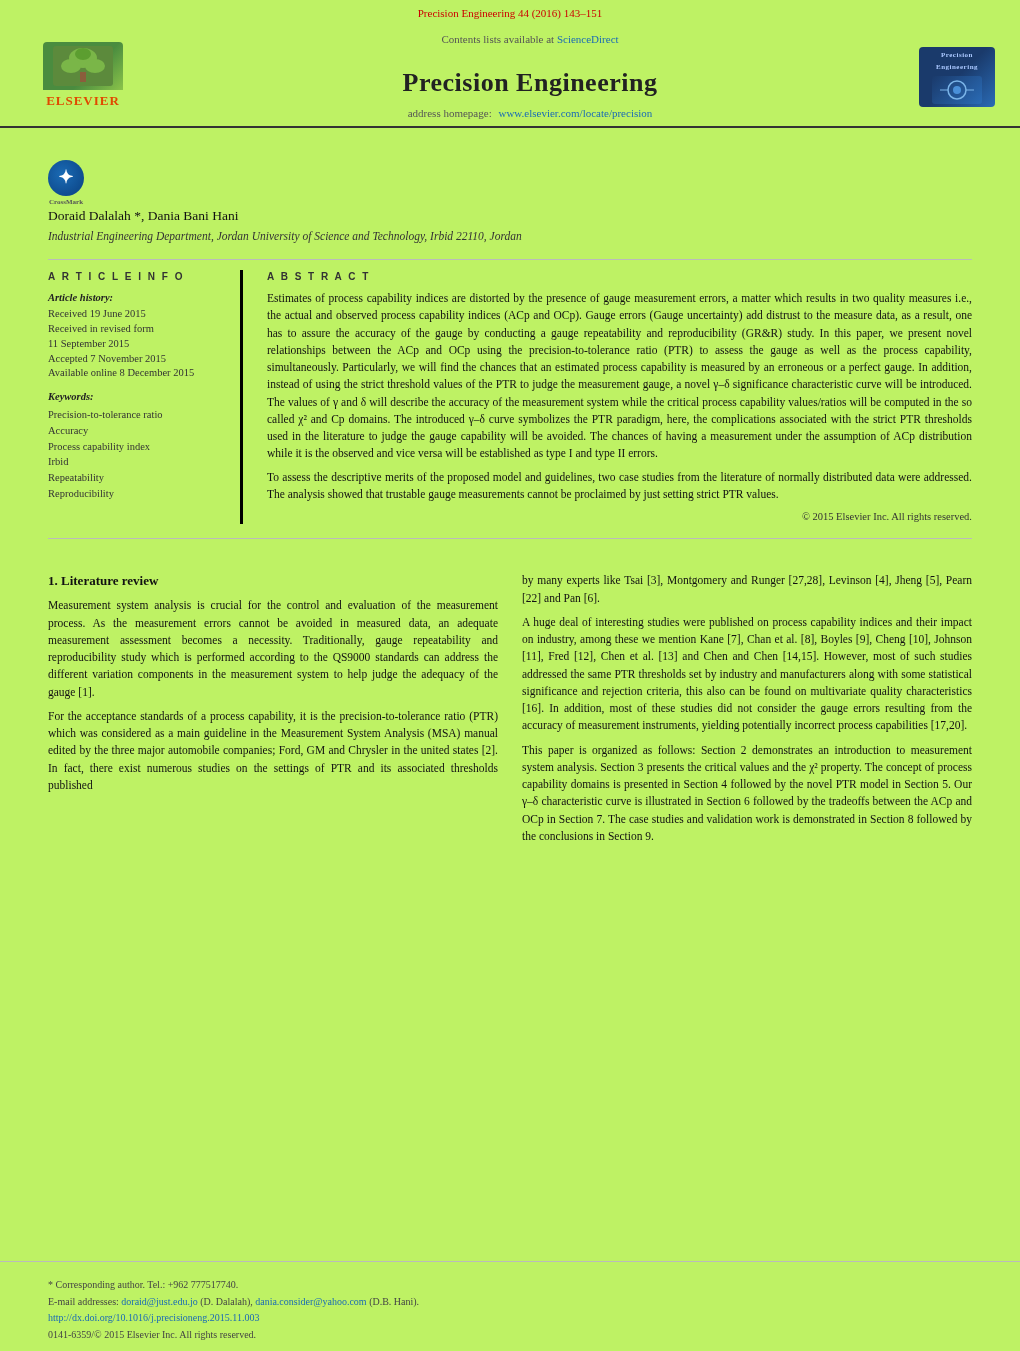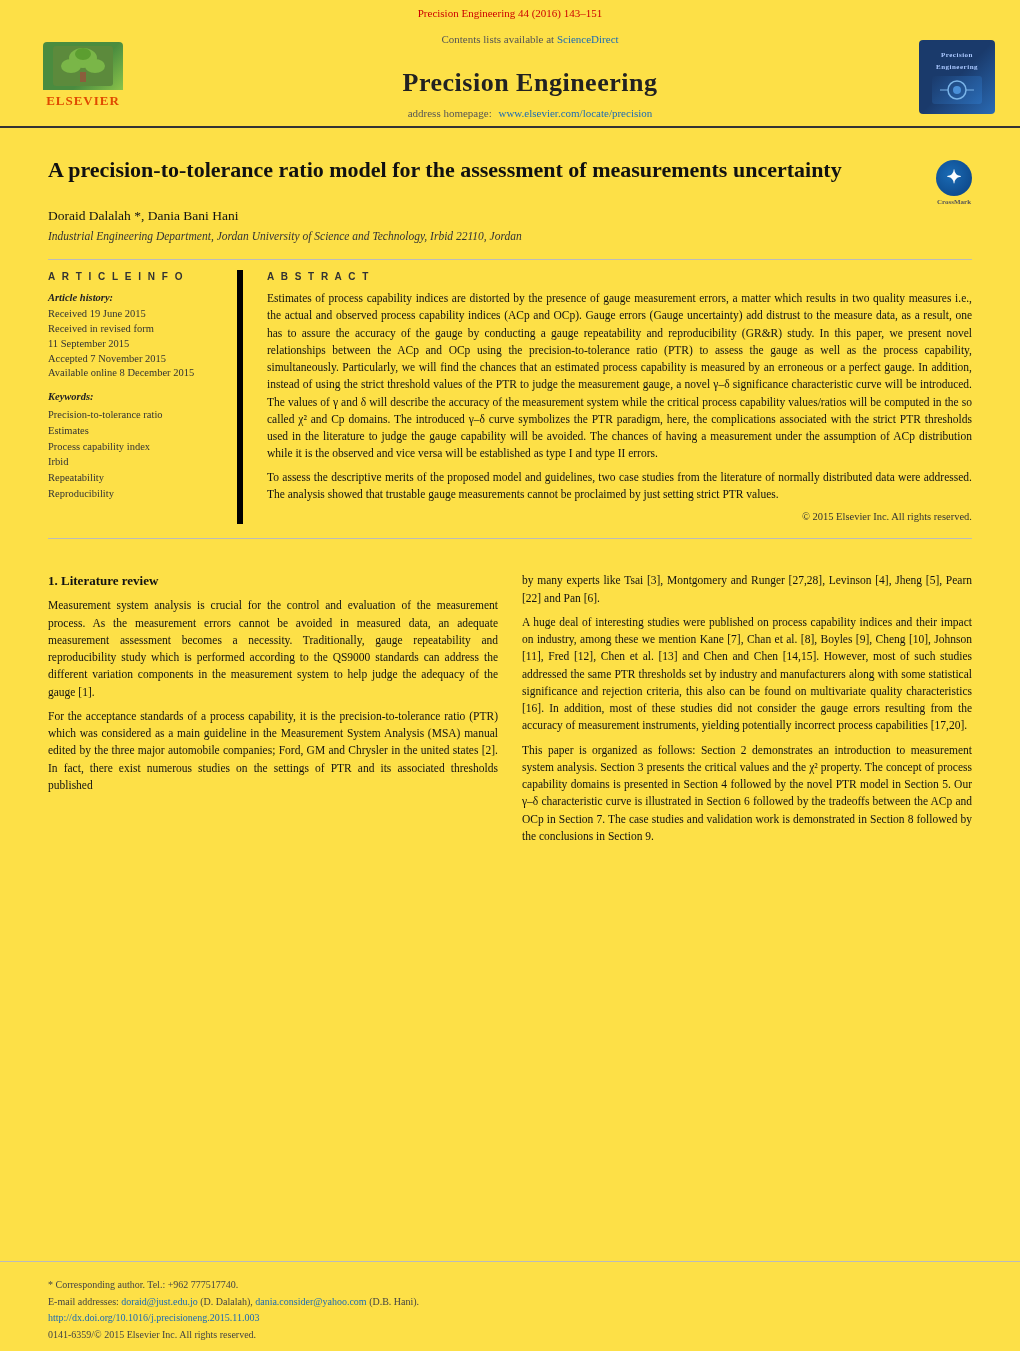--- a/index.html
+++ b/index.html
@@ -8,21 +8,21 @@
       background: #fff;
       color: #000;
       width: 1020px;
       min-height: 1351px;
       font-size: 13px;
       line-height: 1.45;
     }
     .page {
       width: 1020px;
       min-height: 1351px;
-      background: #fde047;
+      background: #bef264;
       display: flex;
       flex-direction: column;
     }
     
     .top-bar {
       text-align: center;
       font-size: 11px;
       color: #c00;
       padding: 6px 0 2px;
       border-bottom: none;
@@ -91,21 +91,21 @@
     .header-homepage-line a { color: #1a6bb5; text-decoration: none; }
     .header-logo-right {
       width: 90px;
       height: 70px;
       display: flex;
       align-items: center;
       justify-content: center;
     }
     .pe-logo-box {
       width: 76px;
-      height: 74px;
+      height: 60px;
       background: linear-gradient(135deg, #1a3a6b 50%, #2a6bb5 100%);
       border-radius: 4px;
       display: flex;
       flex-direction: column;
       align-items: center;
       justify-content: center;
       color: #fff;
       font-size: 8px;
       font-weight: bold;
       letter-spacing: 0.5px;
@@ -164,21 +164,21 @@
     .two-col {
       display: flex;
       gap: 24px;
       border-top: 1px solid #bbb;
       padding-top: 10px;
       margin-bottom: 14px;
     }
     .article-info-col {
       width: 195px;
       flex-shrink: 0;
-      border-right: 6px solid #000000;
+      border-right: 3px solid #000000;
       padding-right: 14px;
     }
     .abstract-col {
       flex: 1;
     }
     .section-label {
       font-size: 10px;
       letter-spacing: 2px;
       color: #333;
       font-weight: bold;
@@ -315,21 +315,20 @@
             <line x1="28" y1="11" x2="36" y2="11" stroke="#7ab4e8" stroke-width="1"></line>
           </svg>
         </div>
       </div>
     </div>
   </div>
 
   <div class="content">
 
     <div class="article-title">
-      <div class="article-title-text">A precision-to-tolerance ratio model for the assessment of measurements uncertainty</div>
       <div class="crossmark-badge">
         <div class="crossmark-circle">✦</div>
         <div style="font-size:7px;text-align:center;color:#555;margin-top:2px;">CrossMark</div>
       </div>
     </div>
 
     <div class="authors">
       <span>Doraid Dalalah *, Dania Bani Hani</span>
     </div>
 
@@ -346,21 +345,21 @@
           <div class="info-line">Received in revised form</div>
           <div class="info-line">11 September 2015</div>
           <div class="info-line">Accepted 7 November 2015</div>
           <div class="info-line">Available online 8 December 2015</div>
         </div>
 
         <div class="info-group">
           <div class="keywords-label">Keywords:</div>
           <div id="keywords-list">
               <div class="keyword-item">Precision-to-tolerance ratio</div>
-              <div class="keyword-item">Estimates</div>
+              <div class="keyword-item">Accuracy</div>
               <div class="keyword-item">Process capability index</div>
               <div class="keyword-item">Irbid</div>
               <div class="keyword-item">Repeatability</div>
               <div class="keyword-item">Reproducibility</div>
             </div>
         </div>
       </div>
 
       <div class="abstract-col">
         <div class="section-label">A B S T R A C T</div>

